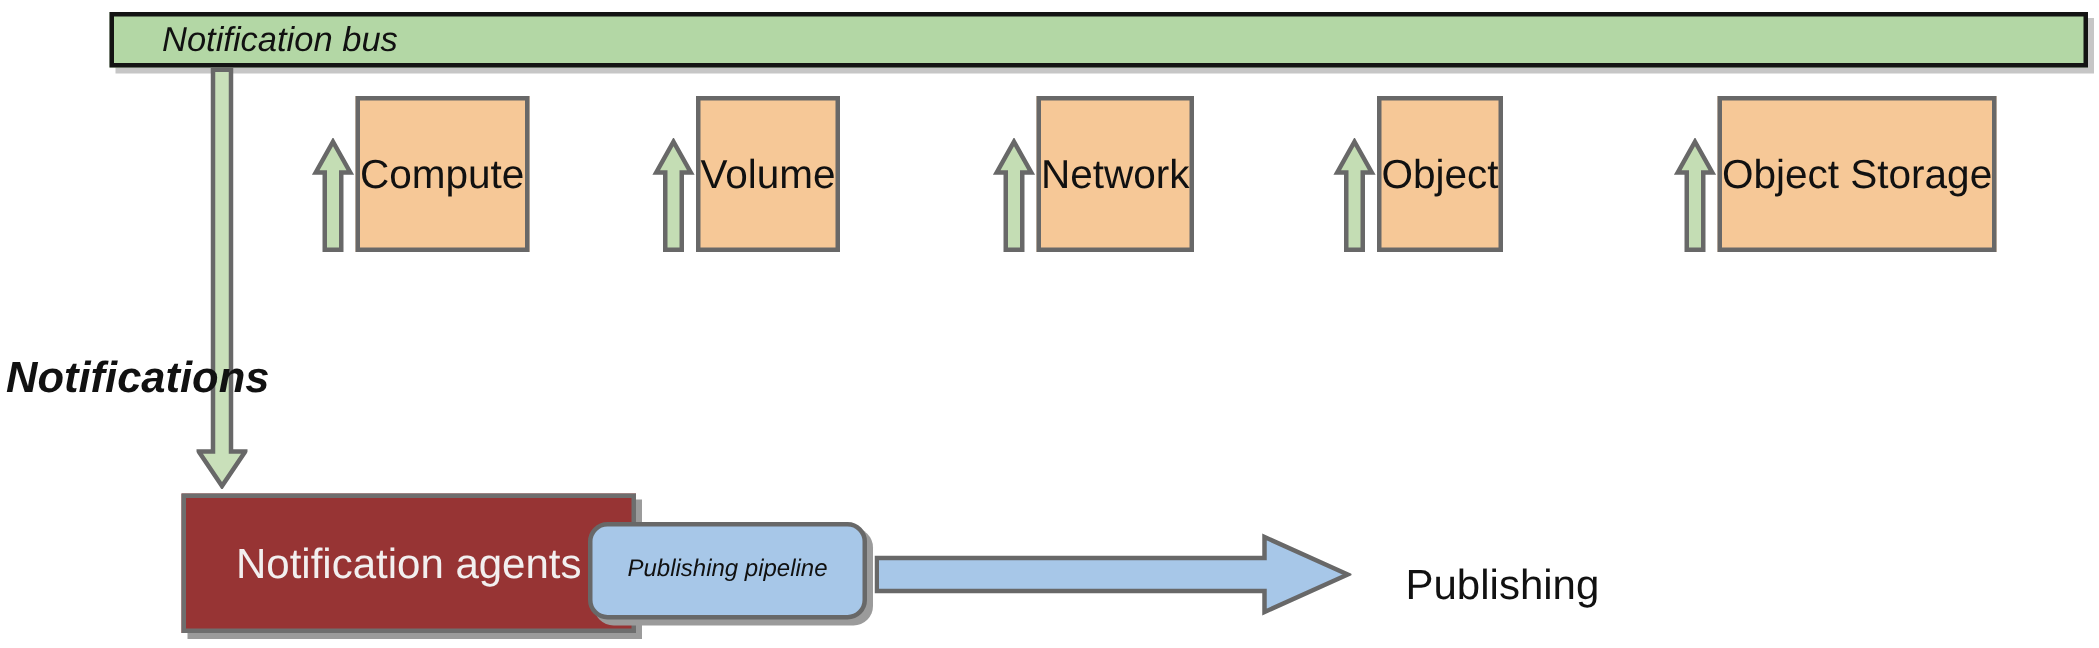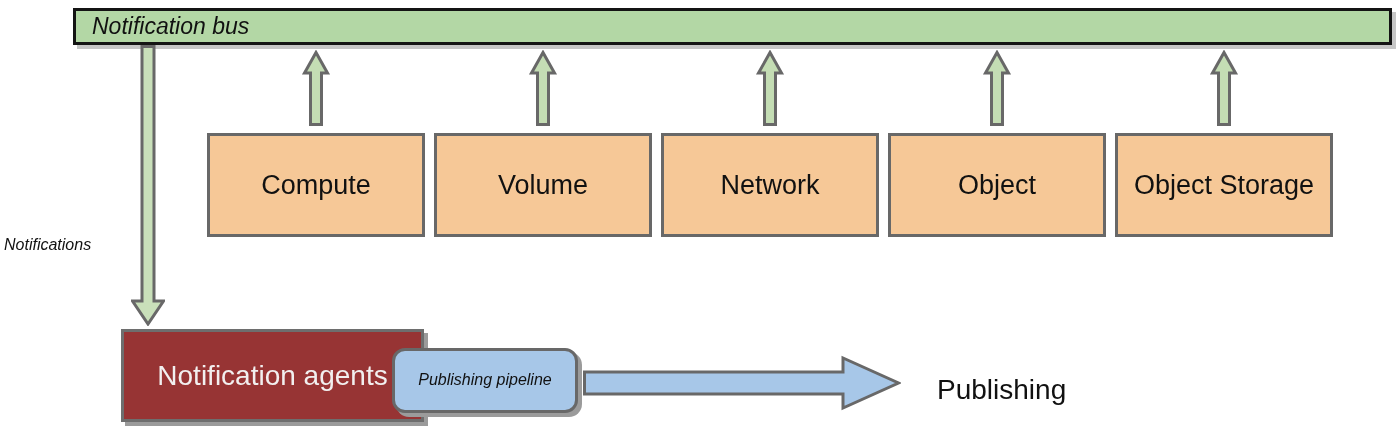--- a/index.html
+++ b/index.html
@@ -26,38 +26,39 @@
     height: 31px;
     background: #b3d7a5;
     border: 3px solid #141414;
     box-shadow: 4px 4px 0 #c6c6c6;
     display: flex;
     align-items: center;
   }
   .bus-bar .label {
     font-style: italic;
     font-size: 23px;
-    padding-left: 16px;
+    padding-left: 32px;
     white-space: nowrap;
   }
 
   
   .services {
     position: absolute;
     left: 207px;
     top: 45px;
     width: 1126px;
     display: flex;
     gap: 9px;
   }
   .svc-col {
     flex: 1 1 0;
     display: flex;
-    flex-direction: column;
-    align-items: center;
+    flex-direction: row;
+    align-items: flex-end;
+    margin-top: 12px;
   }
   .up-arrow {
     display: block;
     width: 30px;
     height: 76px;
     margin-top: 5px;
   }
   .svc-box {
     margin-top: 7px;
     align-self: stretch;
@@ -78,22 +79,23 @@
     top: 45px;
     width: 34px;
     height: 281px;
   }
 
   .notifications-label {
     position: absolute;
     left: 4px;
     top: 236px;
     font-style: italic;
-    font-size: 16px;
-    white-space: nowrap;
+    font-size: 29px;
+    white-space: nowrap;
+    font-weight: bold;
   }
 
   
   .agents-box {
     position: absolute;
     left: 109px;
     top: 329px;
     width: 297px;
     height: 87px;
     background: #973434;

